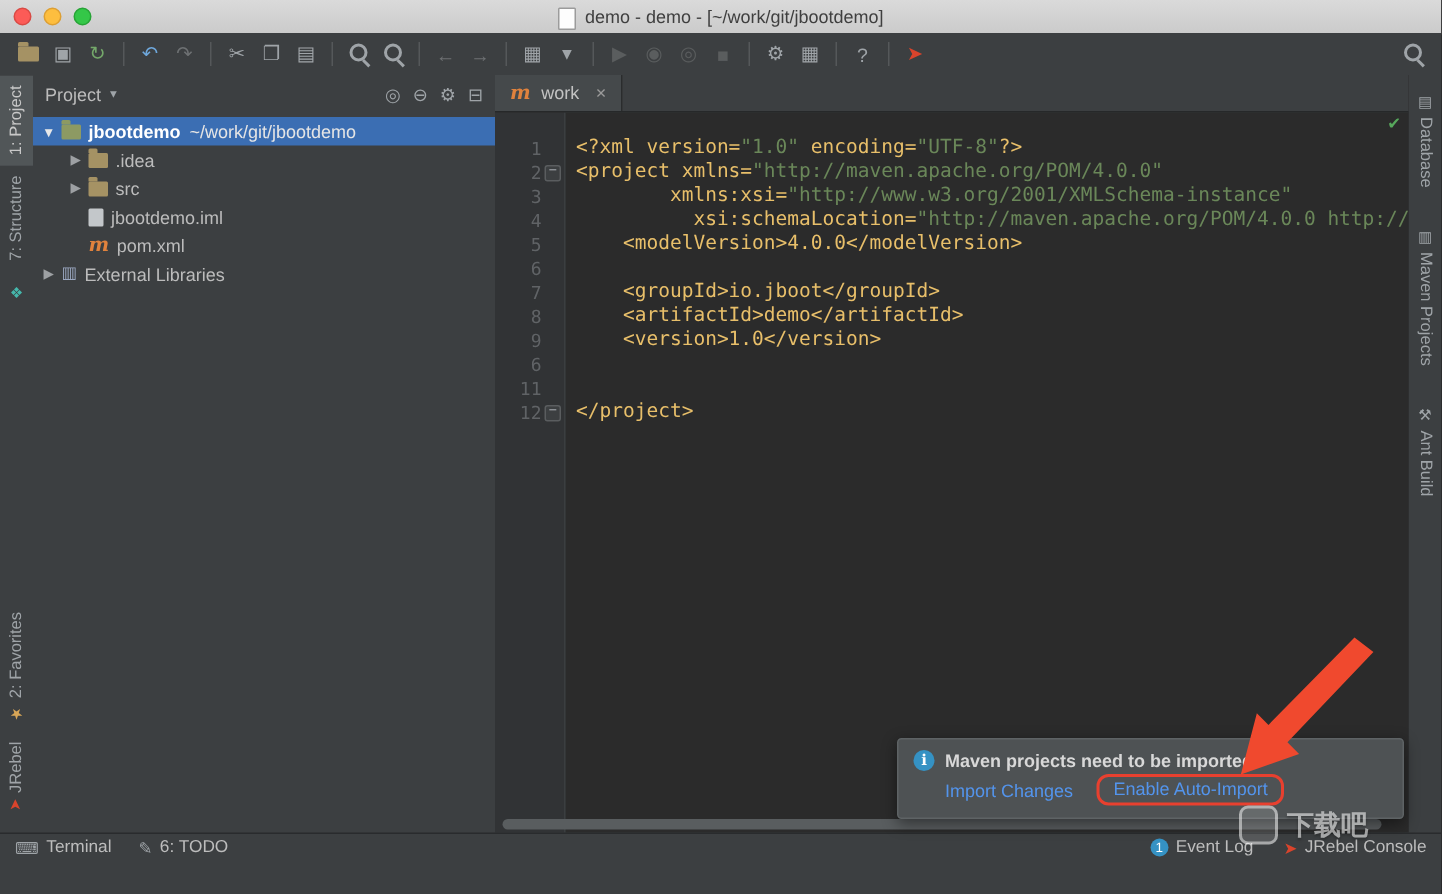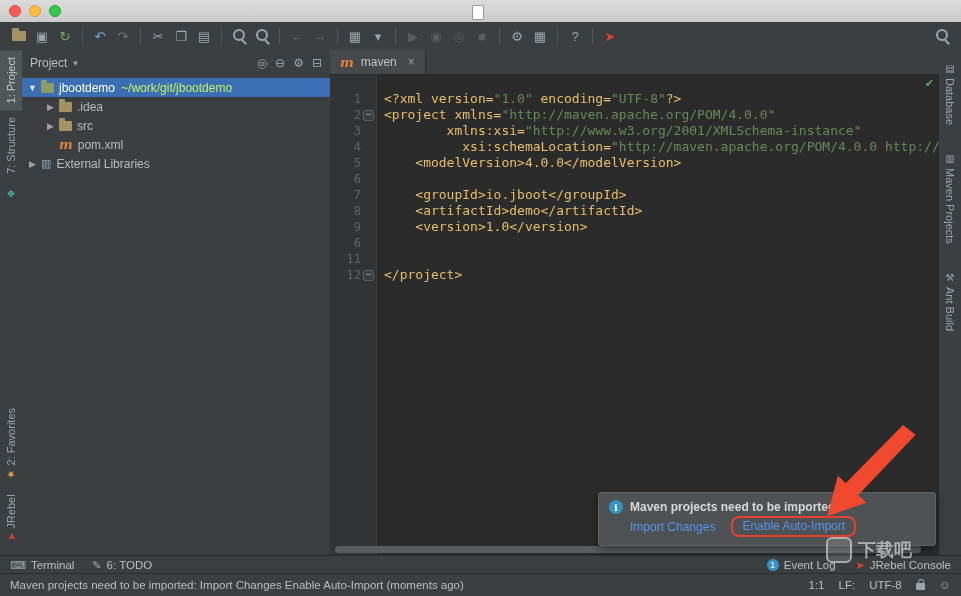--- a/index.html
+++ b/index.html
@@ -61,22 +61,22 @@
   .arrow{width:13px;text-align:center;font-size:9px;color:#9da0a3;flex:none;}
   .tree-row.selected .arrow{color:#e8e8e8;}
   .tree-icon{display:inline-block;margin:0 5px 0 2px;flex:none;}
   .tree-icon.project-folder,.tree-icon.folder{width:13px;height:10px;background:#a59264;border-radius:1px;position:relative;top:0;}
   .tree-icon.project-folder::before,.tree-icon.folder::before{content:"";position:absolute;top:-3px;left:0;width:6px;height:3px;background:#a59264;border-radius:1px 1px 0 0;}
   .tree-icon.project-folder{background:#8d9a63;}
   .tree-icon.project-folder::before{background:#8d9a63;}
   .tree-icon.iml-file{width:10px;height:12px;background:#c3c7ca;border-radius:1px;}
   .tree-icon.maven-file{font:italic bold 13px "DejaVu Serif",serif;color:#e0823d;line-height:10px;}
   .tree-icon.library{color:#9aa7c0;font-size:11px;line-height:11px;}
-  .lbl.b{font-weight:normal;color:#fff;text-align:right;}
-  .hint{color:#bef264;margin-left:6px;}
+  .lbl.b{font-weight:bold;color:#fff;text-align:right;}
+  .hint{color:#e5e5e5;margin-left:6px;}
 
   
   .editor{position:absolute;top:50px;left:330px;right:22px;bottom:40px;background:#2b2b2b;}
   .tabbar{height:24px;background:#3c3f41;border-bottom:1px solid #262829;display:flex;}
   .tab{background:#45494b;padding:0 10px;display:flex;align-items:center;gap:7px;color:#c3c3c3;
     font-size:12px;border-right:1px solid #2a2c2d;cursor:default;}
   .tab-m{font:italic bold 13px "DejaVu Serif",serif;color:#e0823d;}
   .tab-x{color:#9b9b9b;font-size:12px;margin-left:4px;cursor:pointer;}
   .inspect{position:absolute;top:28px;right:5px;font-size:11px;color:#57a85c;line-height:11px;}
   .code-area{position:absolute;top:25px;left:0;right:0;bottom:0;display:flex;overflow:hidden;}
@@ -132,20 +132,21 @@
 
 <div class="app">
 
   <div class="titlebar">
     <div class="lights">
       <span class="light r"></span>
       <span class="light y"></span>
       <span class="light g"></span>
     </div>
     <span class="doc-icon"></span>
+    <span>demo - demo - [~/work/git/jbootdemo]</span>
   </div>
 
   <div class="toolbar">
     <span style="display:flex;align-items:center;gap:1px;">
         <span class="tb-icon">
           <span class="folder-glyph"></span>
         </span>
         <span class="tb-icon" style="color: rgb(159, 164, 168);">▣</span>
         <span class="tb-icon" style="color: rgb(116, 168, 106);">↻</span>
         <span class="tb-sep"></span>
@@ -244,36 +245,41 @@
           <span class="tree-icon folder"></span>
           <span class="lbl">.idea</span>
         </div>
         <div class="tree-row" style="padding-left: 22px;">
           <span class="arrow">▶</span>
           <span class="tree-icon folder"></span>
           <span class="lbl">src</span>
         </div>
         <div class="tree-row" style="padding-left: 22px;">
           <span class="arrow"></span>
+          <span class="tree-icon iml-file"></span>
+          <span class="lbl">jbootdemo.iml</span>
+        </div>
+        <div class="tree-row" style="padding-left: 22px;">
+          <span class="arrow"></span>
           <span class="tree-icon maven-file">m</span>
           <span class="lbl">pom.xml</span>
         </div>
         <div class="tree-row" style="padding-left: 4px;">
           <span class="arrow">▶</span>
           <span class="tree-icon library">▥</span>
           <span class="lbl">External Libraries</span>
         </div>
       </div>
   </div>
 
   <div class="editor">
     <div class="tabbar">
       <div class="tab">
         <span class="tab-m">m</span>
-        <span>maven</span>
+        <span>work</span>
         <span class="tab-x">×</span>
       </div>
     </div>
     <span class="inspect">✔</span>
     <div class="code-area">
       <div class="gutter">
           <div class="gl">1</div>
           <div class="gl">2<span class="fold">−</span></div>
           <div class="gl">3</div>
           <div class="gl">4</div>
@@ -326,29 +332,19 @@
           <span class="badge">1</span>
           <span>Event Log</span>
         </span>
         <span class="bb-item">
           <span class="bb-ic" style="color: rgb(217, 68, 44);">➤</span>
           <span>JRebel Console</span>
         </span>
       </span>
   </div>
 
-  <div class="statusbar">
-    <span>Maven projects need to be imported: Import Changes Enable Auto-Import (moments ago)</span>
-    <span class="sb-right">
-      <span>1:1</span>
-      <span>LF:</span>
-      <span>UTF-8</span>
-      <span class="lockicon"></span>
-      <span class="hector">☺</span>
-    </span>
-  </div>
 
   <div class="watermark">
     <span class="wm-logo"></span>
     <span class="wm-text">下载吧</span>
   </div>
 
 </div>
 
 </body></html>

